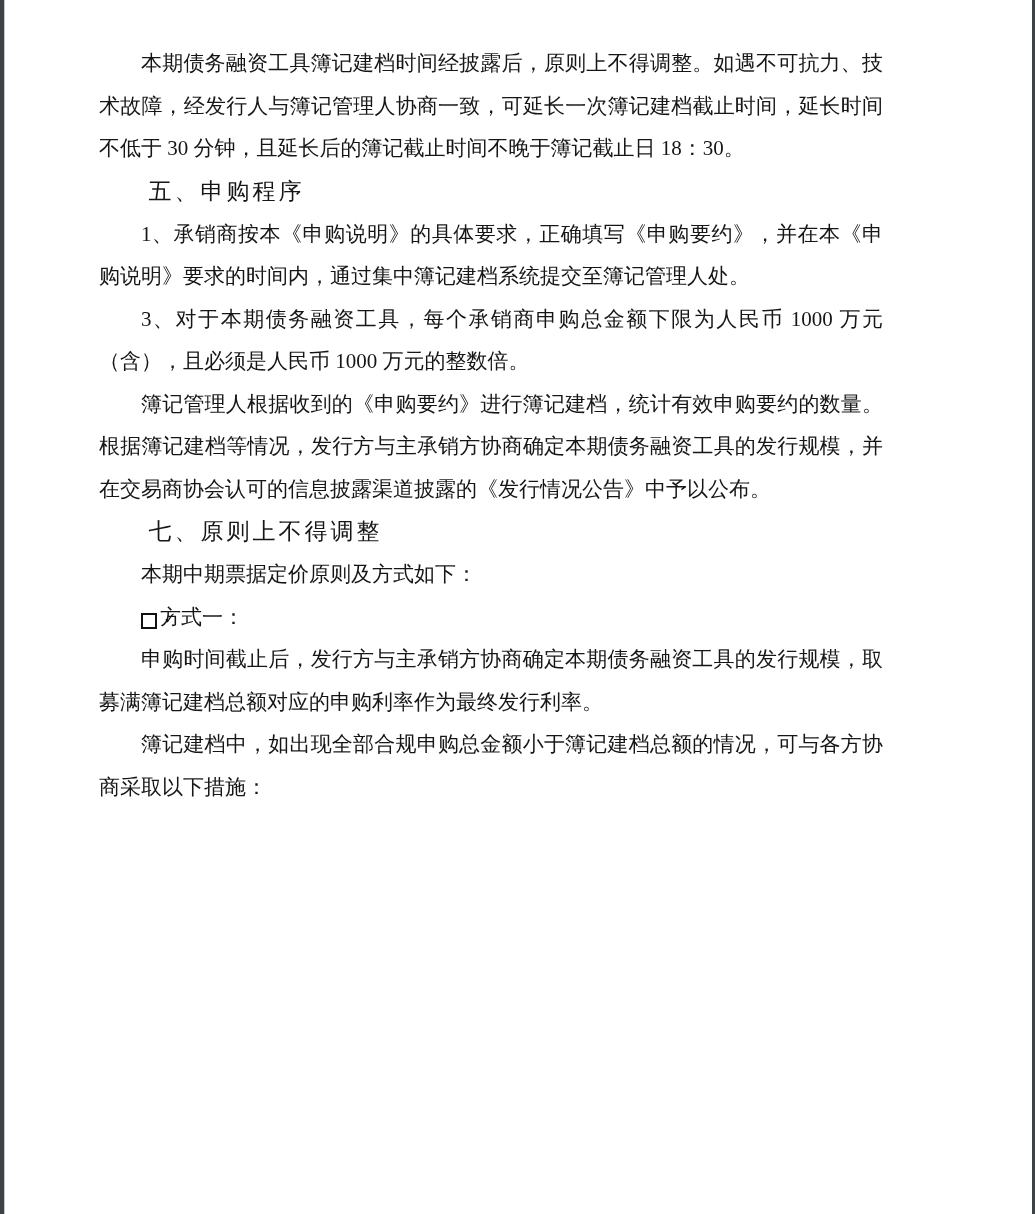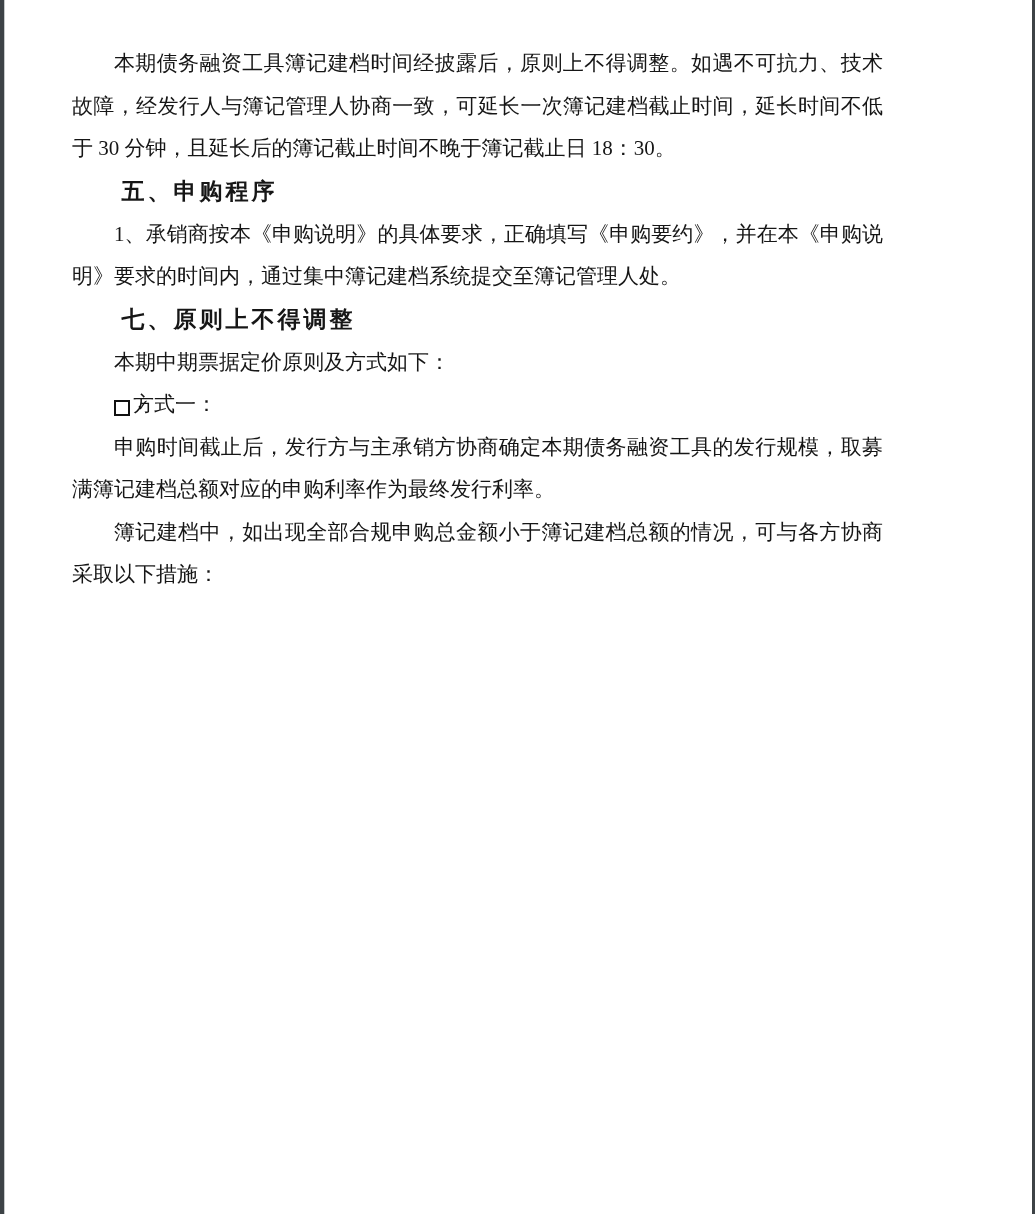--- a/index.html
+++ b/index.html
@@ -31,36 +31,36 @@
     right: 0; top: 0; bottom: 0;
     width: 3px;
     background: #3d4246;
   }
   .doc {
     position: absolute;
     left: 0; top: 0;
     width: 1035px;
     height: 991px;
     box-sizing: border-box;
-    padding: 42px 152px 0 72px;
+    padding: 42px 152px 0 99px;
     color: #161616;
     font-size: 21px;
     line-height: 42.5px;
     text-align: justify;
     text-justify: inter-character;
   }
   .doc p {
     margin: 0;
     text-indent: 2em;
   }
   .doc h2 {
     margin: 0;
     font-size: 23px;
     line-height: 43px;
-    font-weight: bold;
+    font-weight: normal;
     text-indent: 2.15em;
     letter-spacing: 3px;
     text-align: left;
   }
   .checkbox {
     display: inline-flex;
     align-items: center;
     justify-content: center;
     width: 16px;
     height: 16px;
@@ -87,23 +87,25 @@
 
 <div class="doc">
 
   <p>本期债务融资工具簿记建档时间经披露后，原则上不得调整。如遇不可抗力、技术故障，经发行人与簿记管理人协商一致，可延长一次簿记建档截止时间，延长时间不低于 30 分钟，且延长后的簿记截止时间不晚于簿记截止日 18：30。</p>
 
   <h2>五、申购程序</h2>
 
   <p>1、承销商按本《申购说明》的具体要求，正确填写《申购要约》，并在本《申购说明》要求的时间内，通过集中簿记建档系统提交至簿记管理人处。</p>
 
 
+  <p>3、对于本期债务融资工具，每个承销商申购总金额下限为人民币 1000 万元（含），且必须是人民币 1000 万元的整数倍。</p>
 
 
 
+  <p>簿记管理人根据收到的《申购要约》进行簿记建档，统计有效申购要约的数量。根据簿记建档等情况，发行方与主承销方协商确定本期债务融资工具的发行规模，并在交易商协会认可的信息披露渠道披露的《发行情况公告》中予以公布。</p>
 
   <h2>七、原则上不得调整</h2>
 
   <p>本期中期票据定价原则及方式如下：</p>
 
   <p>
     <span class="checkbox">
         <span class="check-glyph">✓</span>
       </span><span>方式一：</span>
   </p>

